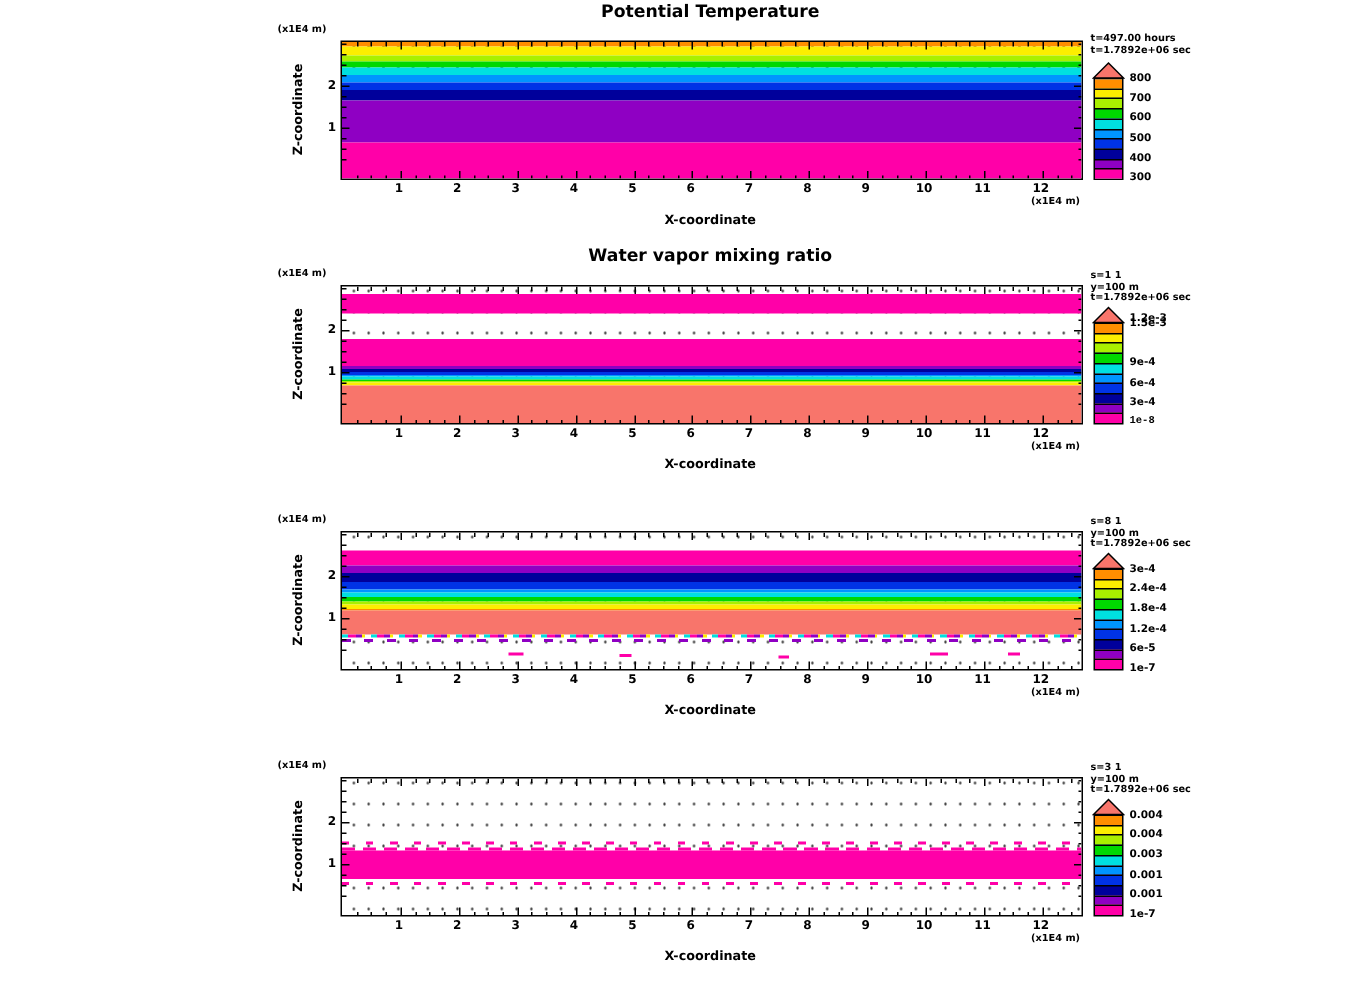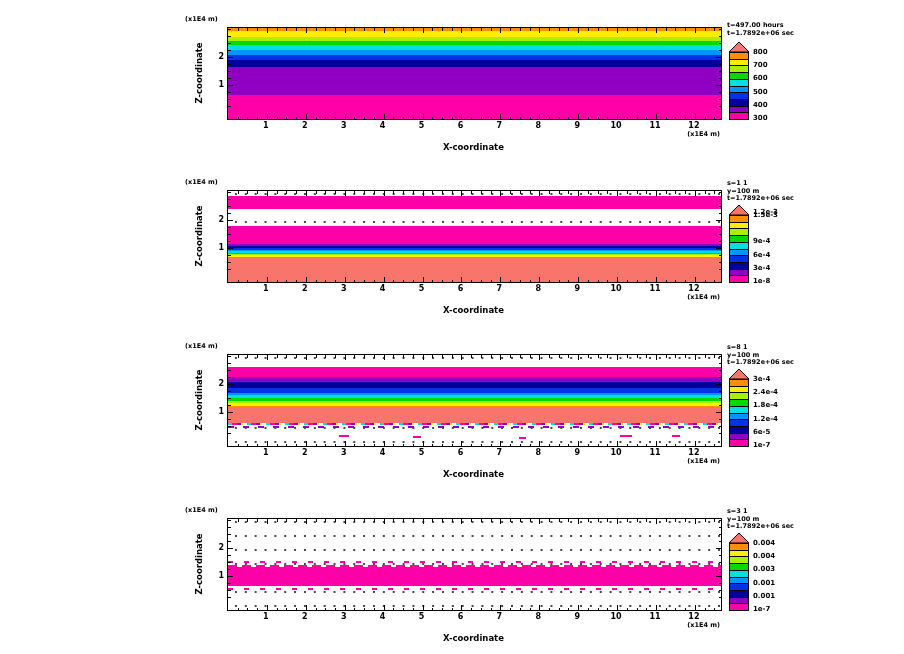--- a/index.html
+++ b/index.html
@@ -28,20 +28,21 @@
   .dash-dense{background:repeating-linear-gradient(90deg,#ff00a8 0 9px,transparent 9px 14px);}
   .dash-multi{background:repeating-linear-gradient(90deg,#00e0e0 0 4px,#ff00a8 4px 9px,#8f00c3 9px 13px,#fcee00 13px 15px,transparent 15px 19px);}
   .dash-purple{background:repeating-linear-gradient(90deg,#8f00c3 0 6px,transparent 6px 15px);}
   .scatter-dash{position:absolute;height:2px;}
 </style>
 </head>
 <body>
 
 <div id="figure">
     <div class="panel" style="top: 0px;">
+      <div class="title" style="left: 227px;">Potential Temperature</div>
       <div class="unit" style="left: 185px; top: 15px;">(x1E4 m)</div>
       <div class="ylabel-rot" style="left: 199px; top: 72.5px;">Z-coordinate</div>
       <div class="plot" style="left: 227px; top: 27px; width: 493px; height: 91px;">
         <div class="band" style="top: 0%; height: 3.8%; background: rgb(255, 142, 0);"></div>
         <div class="band" style="top: 3.8%; height: 6.5%; background: rgb(252, 238, 0);"></div>
         <div class="band" style="top: 10.3%; height: 4.3%; background: rgb(169, 240, 0);"></div>
         <div class="band" style="top: 14.6%; height: 4.3%; background: rgb(0, 216, 0);"></div>
         <div class="band" style="top: 18.9%; height: 5.4%; background: rgb(0, 224, 224);"></div>
         <div class="band" style="top: 24.3%; height: 5.4%; background: rgb(0, 149, 255);"></div>
         <div class="band" style="top: 29.7%; height: 5.4%; background: rgb(0, 51, 230);"></div>
@@ -207,20 +208,21 @@
         <div class="cbar-cell" style="background: rgb(255, 0, 168);"></div>
       </div>
       <div class="cbar-lab" style="left: 753px; top: 52px;">800</div>
       <div class="cbar-lab" style="left: 753px; top: 65.2px;">700</div>
       <div class="cbar-lab" style="left: 753px; top: 78.4px;">600</div>
       <div class="cbar-lab" style="left: 753px; top: 91.6px;">500</div>
       <div class="cbar-lab" style="left: 753px; top: 104.8px;">400</div>
       <div class="cbar-lab" style="left: 753px; top: 118px; text-align: right;">300</div>
     </div>
     <div class="panel" style="top: 163px;">
+      <div class="title" style="left: 227px;">Water vapor mixing ratio</div>
       <div class="unit" style="left: 185px; top: 15px;">(x1E4 m)</div>
       <div class="ylabel-rot" style="left: 199px; top: 72.5px;">Z-coordinate</div>
       <div class="plot" style="left: 227px; top: 27px; width: 493px; height: 91px;">
         <div class="band" style="top: 5.5%; height: 14.8%; background: rgb(255, 0, 168);"></div>
         <div class="band" style="top: 38.4%; height: 19.8%; background: rgb(255, 0, 168);"></div>
         <div class="band" style="top: 58.2%; height: 1.8%; background: rgb(143, 0, 195);"></div>
         <div class="band" style="top: 60%; height: 2.4%; background: rgb(0, 0, 155);"></div>
         <div class="band" style="top: 62.4%; height: 2%; background: rgb(0, 51, 230);"></div>
         <div class="band" style="top: 64.4%; height: 1.8%; background: rgb(0, 149, 255);"></div>
         <div class="band" style="top: 66.2%; height: 2%; background: rgb(0, 224, 224);"></div>
@@ -385,21 +387,21 @@
         <div class="cbar-cell" style="background: rgb(0, 51, 230);"></div>
         <div class="cbar-cell" style="background: rgb(0, 0, 155);"></div>
         <div class="cbar-cell" style="background: rgb(143, 0, 195);"></div>
         <div class="cbar-cell" style="background: rgb(255, 0, 168);"></div>
       </div>
       <div class="cbar-lab" style="left: 753px; top: 52px;">1.5e-3</div>
       <div class="cbar-lab" style="left: 753px; top: 49px; text-align: right;">1.2e-3</div>
       <div class="cbar-lab" style="left: 753px; top: 78.4px;">9e-4</div>
       <div class="cbar-lab" style="left: 753px; top: 91.6px;">6e-4</div>
       <div class="cbar-lab" style="left: 753px; top: 104.8px;">3e-4</div>
-      <div class="cbar-lab" style="left: 753px; top: 118px;">1e-8</div>
+      <div class="cbar-lab" style="left: 753px; top: 118px; font-family: Liberation Mono, monospace;">1e-8</div>
     </div>
     <div class="panel" style="top: 327px;">
       <div class="unit" style="left: 185px; top: 15px;">(x1E4 m)</div>
       <div class="ylabel-rot" style="left: 199px; top: 72.5px;">Z-coordinate</div>
       <div class="plot" style="left: 227px; top: 27px; width: 493px; height: 91px;">
         <div class="band" style="top: 13.3%; height: 11.1%; background: rgb(255, 0, 168);"></div>
         <div class="band" style="top: 24.4%; height: 5.6%; background: rgb(143, 0, 195);"></div>
         <div class="band" style="top: 30%; height: 6.7%; background: rgb(0, 0, 155);"></div>
         <div class="band" style="top: 36.7%; height: 5.6%; background: rgb(0, 51, 230);"></div>
         <div class="band" style="top: 42.3%; height: 2.2%; background: rgb(0, 149, 255);"></div>

